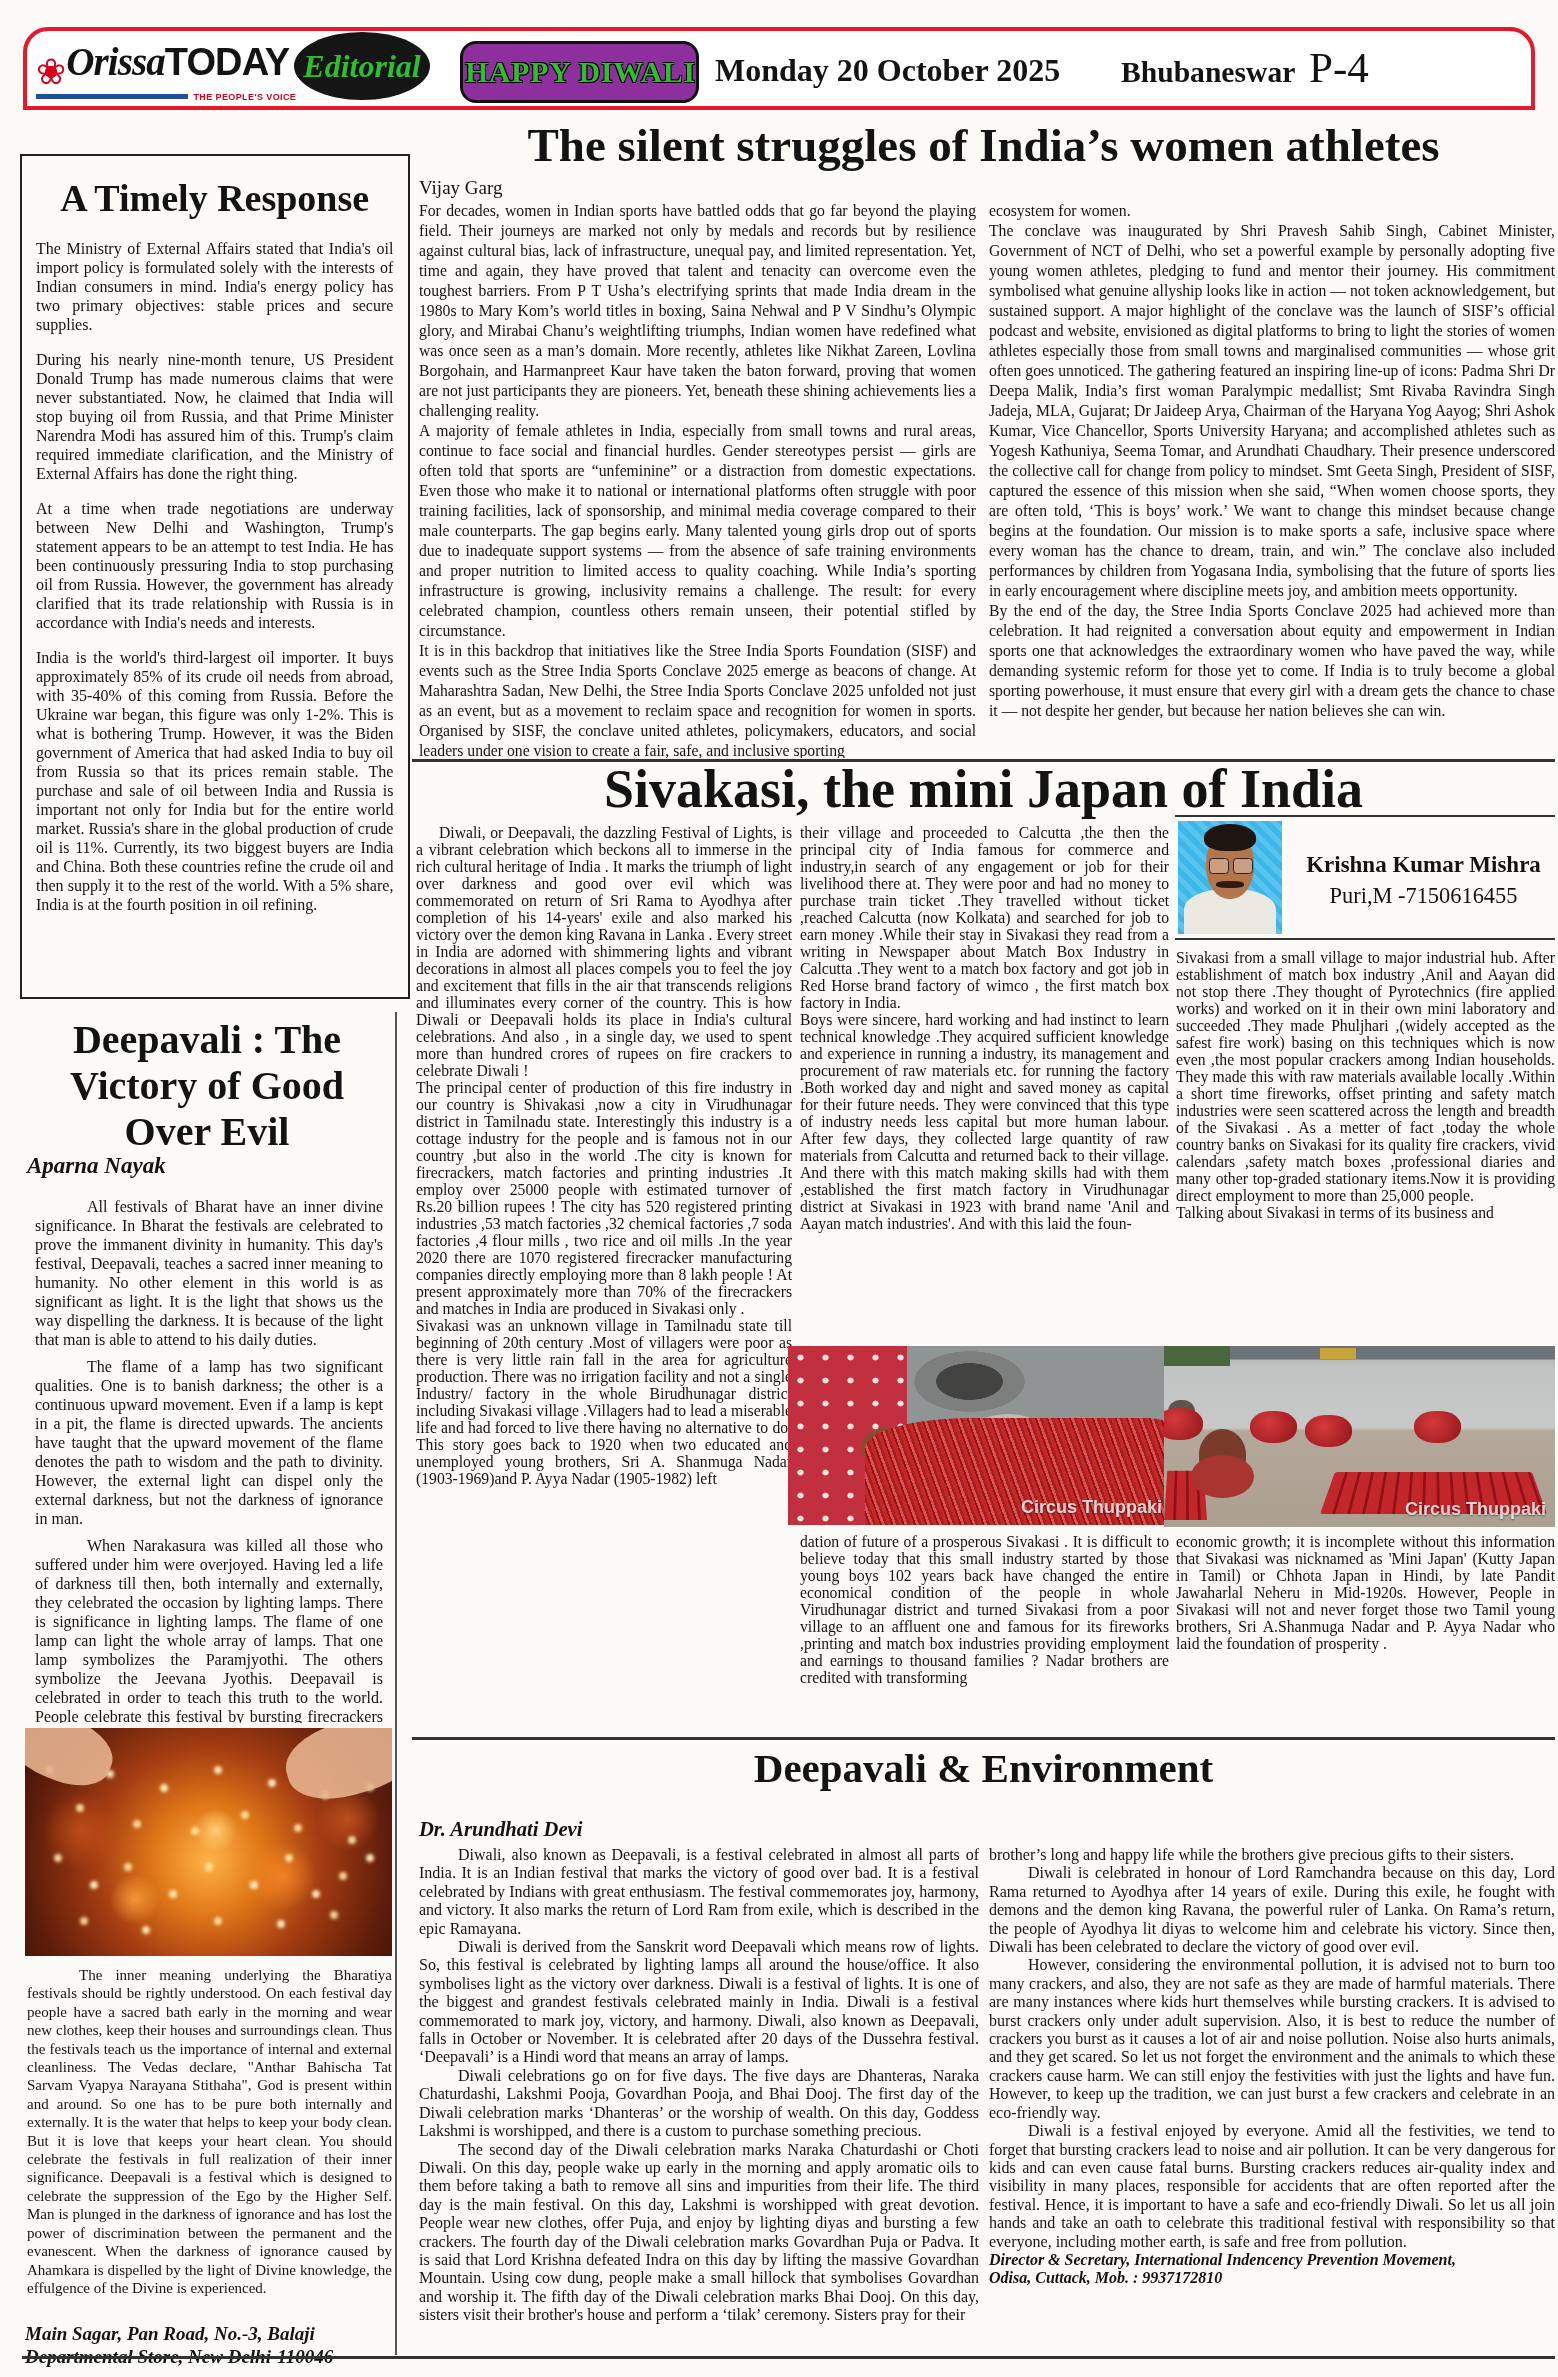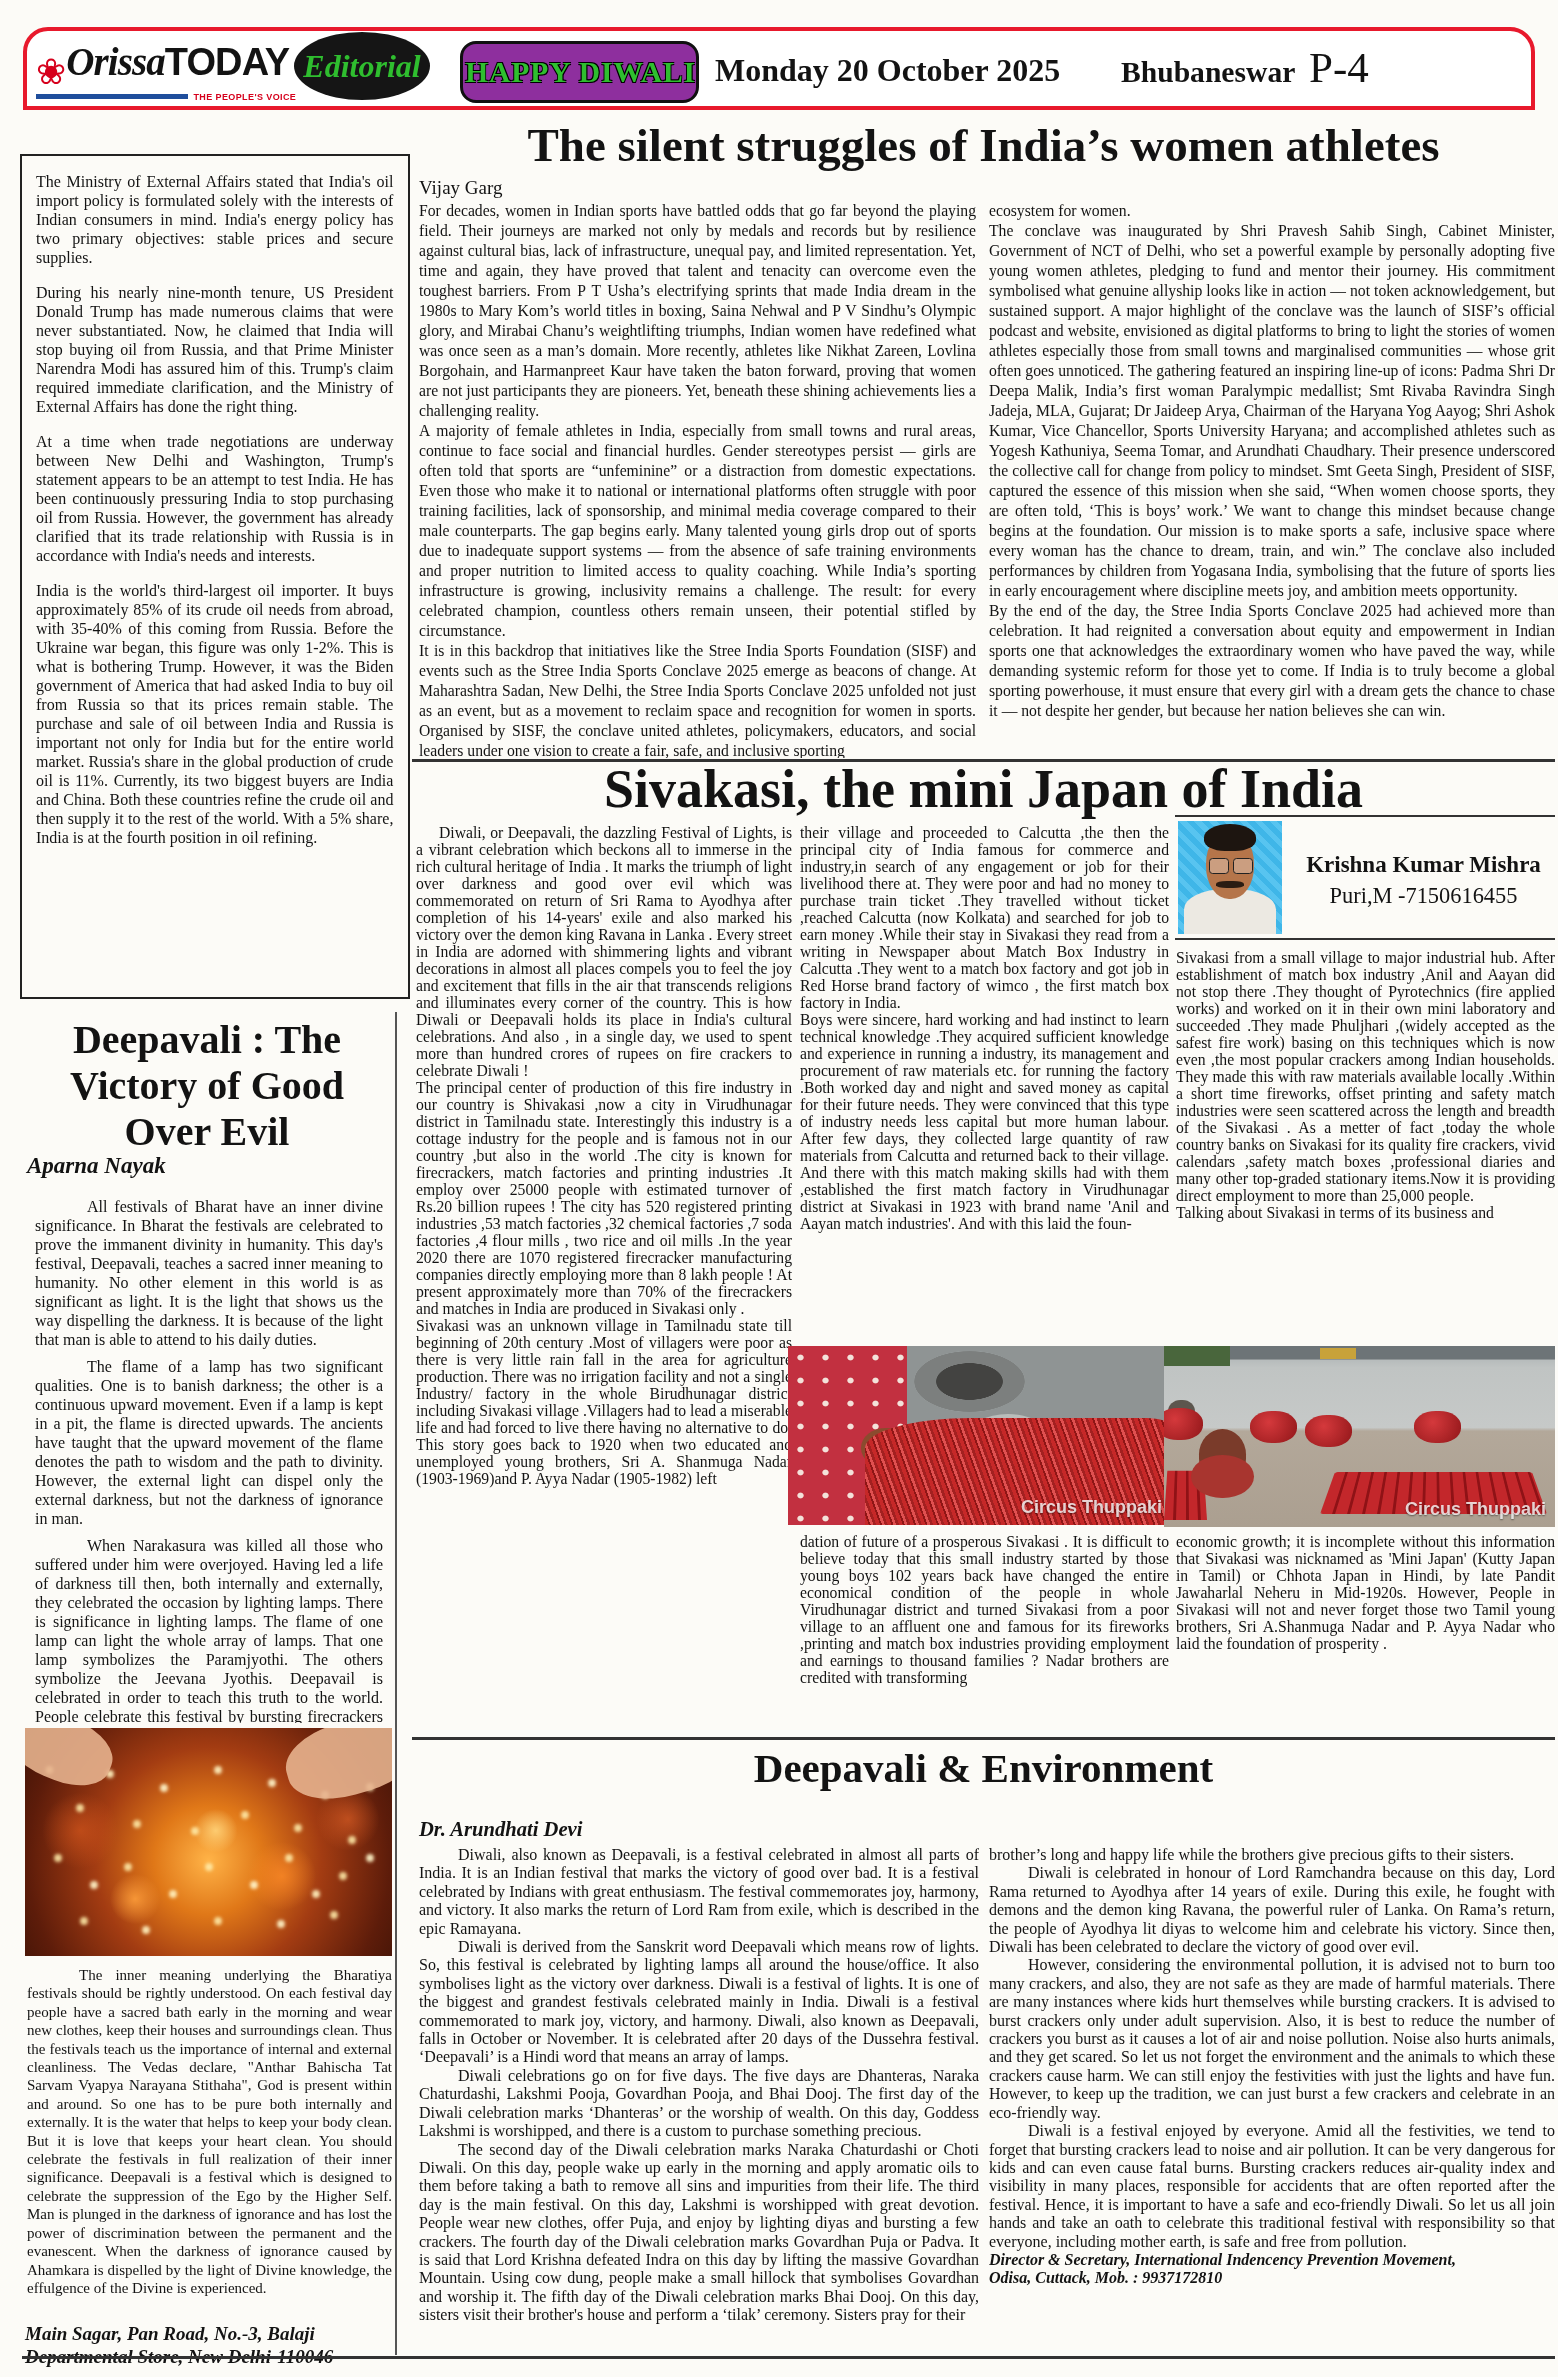--- a/index.html
+++ b/index.html
@@ -164,20 +164,21 @@
   <span>Editorial</span>
 </div>
 <div class="abs diwali-badge">
   <span>HAPPY DIWALI</span>
 </div>
 <div class="abs mast-date">Monday 20 October 2025</div>
 <div class="abs mast-city">Bhubaneswar</div>
 <div class="abs mast-page">P-4</div>
 
 <div class="abs tr-box clip jt">
+  <div class="tr-title">A Timely Response</div>
   <p>The Ministry of External Affairs stated that India's oil import policy is formulated solely with the interests of Indian consumers in mind. India's energy policy has two primary objectives: stable prices and secure supplies.</p>
   <p>During his nearly nine-month tenure, US President Donald Trump has made numerous claims that were never substantiated. Now, he claimed that India will stop buying oil from Russia, and that Prime Minister Narendra Modi has assured him of this. Trump's claim required immediate clarification, and the Ministry of External Affairs has done the right thing.</p>
   <p>At a time when trade negotiations are underway between New Delhi and Washington, Trump's statement appears to be an attempt to test India. He has been continuously pressuring India to stop purchasing oil from Russia. However, the government has already clarified that its trade relationship with Russia is in accordance with India's needs and interests.</p>
   <p>India is the world's third-largest oil importer. It buys approximately 85% of its crude oil needs from abroad, with 35-40% of this coming from Russia. Before the Ukraine war began, this figure was only 1-2%. This is what is bothering Trump. However, it was the Biden government of America that had asked India to buy oil from Russia so that its prices remain stable. The purchase and sale of oil between India and Russia is important not only for India but for the entire world market. Russia's share in the global production of crude oil is 11%. Currently, its two biggest buyers are India and China. Both these countries refine the crude oil and then supply it to the rest of the world. With a 5% share, India is at the fourth position in oil refining.</p>
 </div>
 
 <div class="abs ath-title">The silent struggles of India’s women athletes</div>
 <div class="abs ath-byline">Vijay Garg</div>
 <div class="abs ath-col clip jt" style="left:419px; width:557px;">
   <p>For decades, women in Indian sports have battled odds that go far beyond the playing field. Their journeys are marked not only by medals and records but by resilience against cultural bias, lack of infrastructure, unequal pay, and limited representation. Yet, time and again, they have proved that talent and tenacity can overcome even the toughest barriers. From P T Usha’s electrifying sprints that made India dream in the 1980s to Mary Kom’s world titles in boxing, Saina Nehwal and P V Sindhu’s Olympic glory, and Mirabai Chanu’s weightlifting triumphs, Indian women have redefined what was once seen as a man’s domain. More recently, athletes like Nikhat Zareen, Lovlina Borgohain, and Harmanpreet Kaur have taken the baton forward, proving that women are not just participants they are pioneers. Yet, beneath these shining achievements lies a challenging reality.</p>

